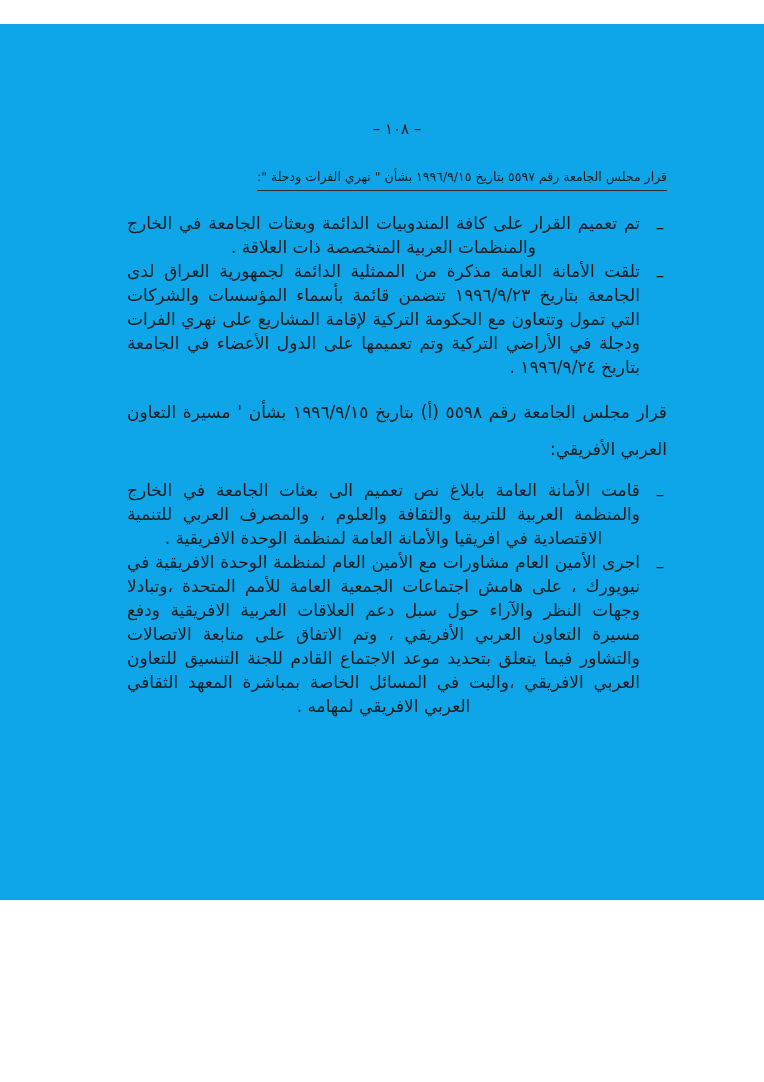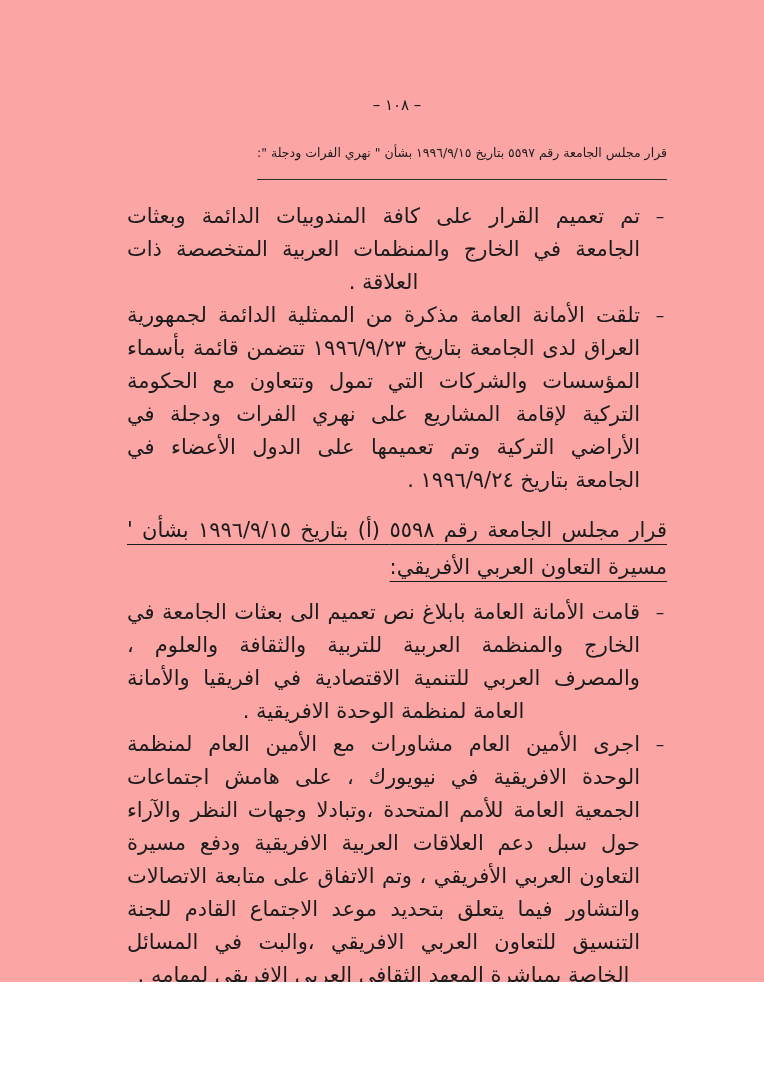--- a/index.html
+++ b/index.html
@@ -3,26 +3,27 @@
 <meta charset="utf-8">
 <style>
   html, body {
     margin: 0;
     padding: 0;
     background: #ffffff;
   }
   .page {
     position: relative;
     width: 764px;
-    height: 982px;
-    background: #fca5a5;
+    height: 876px;
+    background: #0ea5e9;
     font-family: "DejaVu Sans", sans-serif;
     color: #1c1c1c;
     direction: rtl;
     overflow: hidden;
+    margin-top: 24px;
   }
   .content {
     position: absolute;
     top: 96px;
     right: 97px;
     width: 540px;
   }
   .page-number {
     text-align: center;
     font-size: 15px;
@@ -30,51 +31,50 @@
     direction: rtl;
   }
   .top-header {
     text-align: right;
     font-size: 12.5px;
     margin-bottom: 20px;
     line-height: 18px;
   }
   .top-header .underlined {
     border-bottom: 1px solid #2e2e2e;
-    padding-bottom: 17px;
+    padding-bottom: 4px;
     display: inline-block;
   }
   .bullet {
     display: flex;
     direction: rtl;
     gap: 13px;
     margin: 0;
   }
   .bullet .dash {
     flex: 0 0 14px;
     line-height: 33px;
     font-size: 17px;
     text-align: center;
   }
   .bullet .para {
     flex: 1 1 auto;
     margin: 0;
-    font-size: 21px;
-    line-height: 33px;
+    font-size: 17px;
+    line-height: 24px;
     text-align: justify;
   }
   .center-last {
     text-align-last: center;
   }
   .heading {
     margin: 15px 0 10px 0;
-    font-size: 21px;
+    font-size: 17px;
     line-height: 37px;
     text-align: justify;
-    text-decoration: underline;
     text-decoration-thickness: 1px;
     text-underline-offset: 7px;
   }
 </style>
 </head>
 <body>
 
 <div class="page">
   <div class="content">
 

